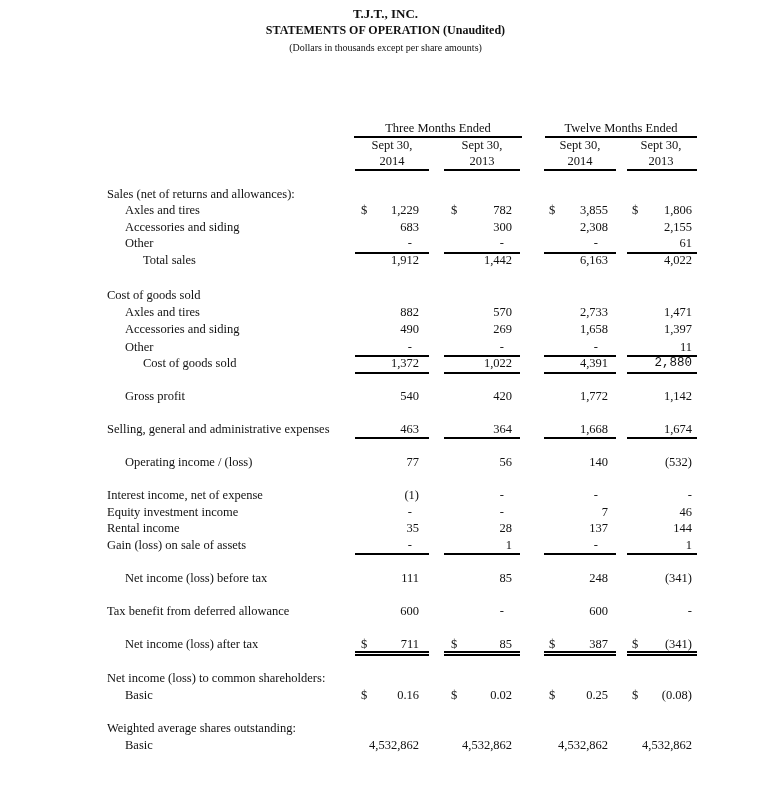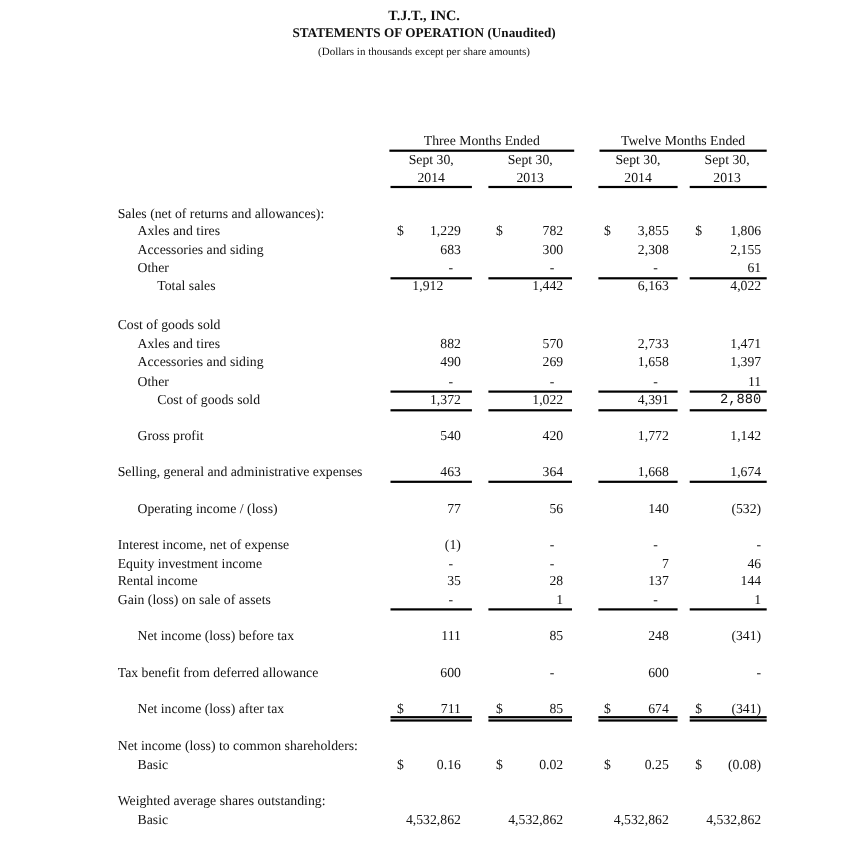--- a/index.html
+++ b/index.html
@@ -81,21 +81,21 @@
 <div class="cell" style="left:460px;width:44px;top:236px;">-</div>
 <div class="cell" style="left:556px;width:42px;top:236px;">-</div>
 <div class="cell" style="left:640px;width:52px;top:236px;">61</div>
 
 <div class="uline" style="left:355px;width:74px;top:252px;"></div>
 <div class="uline" style="left:444px;width:76px;top:252px;"></div>
 <div class="uline" style="left:544px;width:72px;top:252px;"></div>
 <div class="uline" style="left:627px;width:70px;top:252px;"></div>
 
 <div class="lbl ind2" style="top:253px;">Total sales</div>
-<div class="cell" style="left:354px;width:49px;top:253px;">1,912</div>
+<div class="cell" style="left:370px;width:49px;top:253px;">1,912</div>
 <div class="cell" style="left:460px;width:52px;top:253px;">1,442</div>
 <div class="cell" style="left:556px;width:52px;top:253px;">6,163</div>
 <div class="cell" style="left:640px;width:52px;top:253px;">4,022</div>
 
 <div class="lbl ind0" style="top:288px;">Cost of goods sold</div>
 
 <div class="lbl ind1" style="top:305px;">Axles and tires</div>
 <div class="cell" style="left:370px;width:49px;top:305px;">882</div>
 <div class="cell" style="left:460px;width:52px;top:305px;">570</div>
 <div class="cell" style="left:556px;width:52px;top:305px;">2,733</div>
@@ -191,21 +191,21 @@
 <div class="cell" style="left:460px;width:44px;top:604px;">-</div>
 <div class="cell" style="left:556px;width:52px;top:604px;">600</div>
 <div class="cell" style="left:640px;width:52px;top:604px;">-</div>
 
 <div class="lbl ind1" style="top:637px;">Net income (loss) after tax</div>
 <div class="dol" style="left:361px;top:637px;">$</div>
 <div class="cell" style="left:370px;width:49px;top:637px;">711</div>
 <div class="dol" style="left:451px;top:637px;">$</div>
 <div class="cell" style="left:460px;width:52px;top:637px;">85</div>
 <div class="dol" style="left:549px;top:637px;">$</div>
-<div class="cell" style="left:556px;width:52px;top:637px;">674</div>
+<div class="cell" style="left:556px;width:52px;top:637px;">387</div>
 <div class="dol" style="left:632px;top:637px;">$</div>
 <div class="cell" style="left:640px;width:52px;top:637px;">(341)</div>
 <div class="dline" style="left:355px;width:74px;top:651px;"></div>
 <div class="dline" style="left:444px;width:76px;top:651px;"></div>
 <div class="dline" style="left:544px;width:72px;top:651px;"></div>
 <div class="dline" style="left:627px;width:70px;top:651px;"></div>
 
 <div class="lbl ind0" style="top:671px;">Net income (loss) to common shareholders:</div>
 <div class="lbl ind1" style="top:688px;">Basic</div>
 <div class="dol" style="left:361px;top:688px;">$</div>

